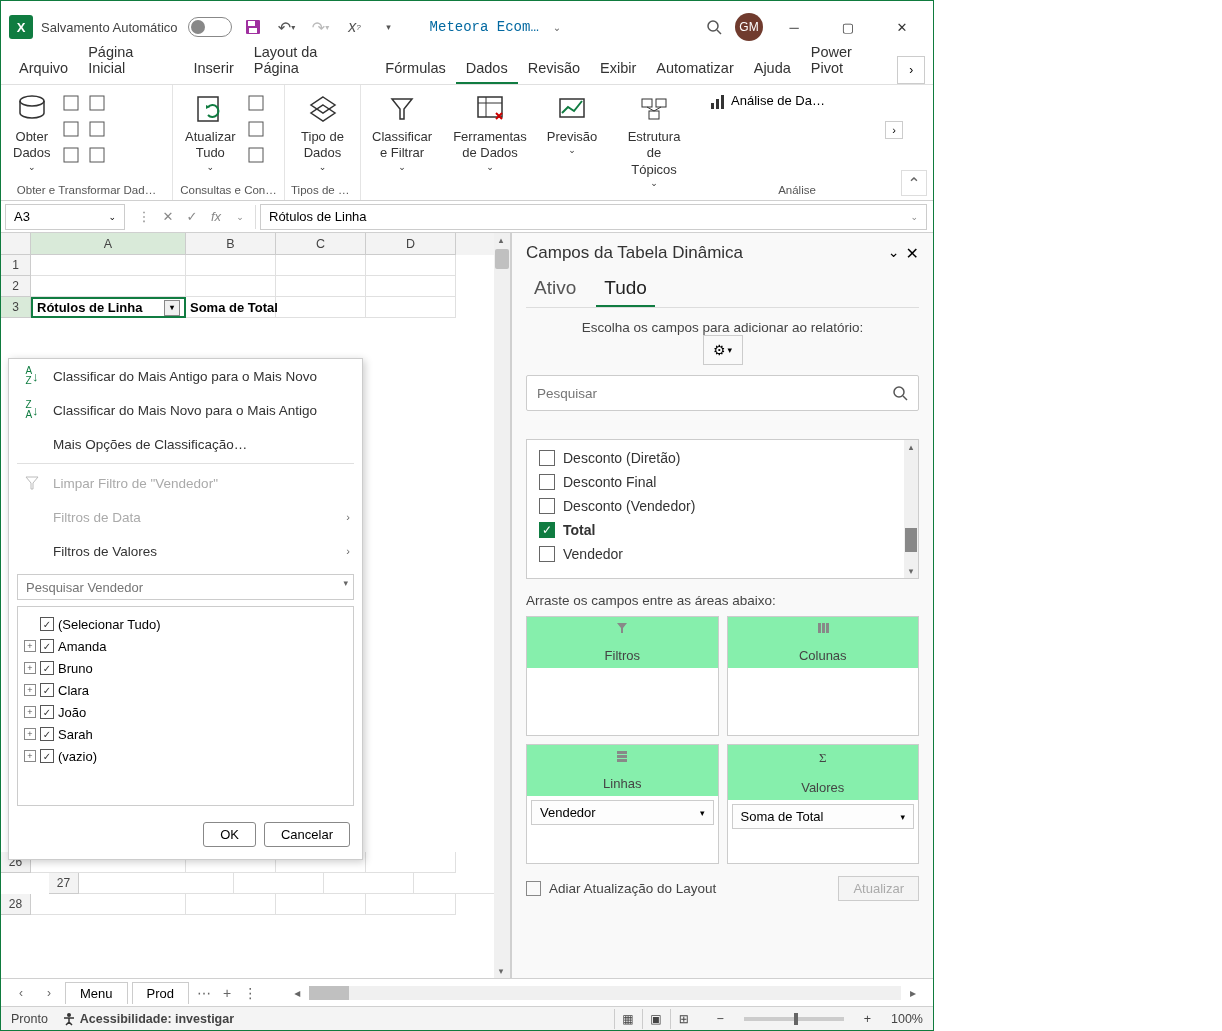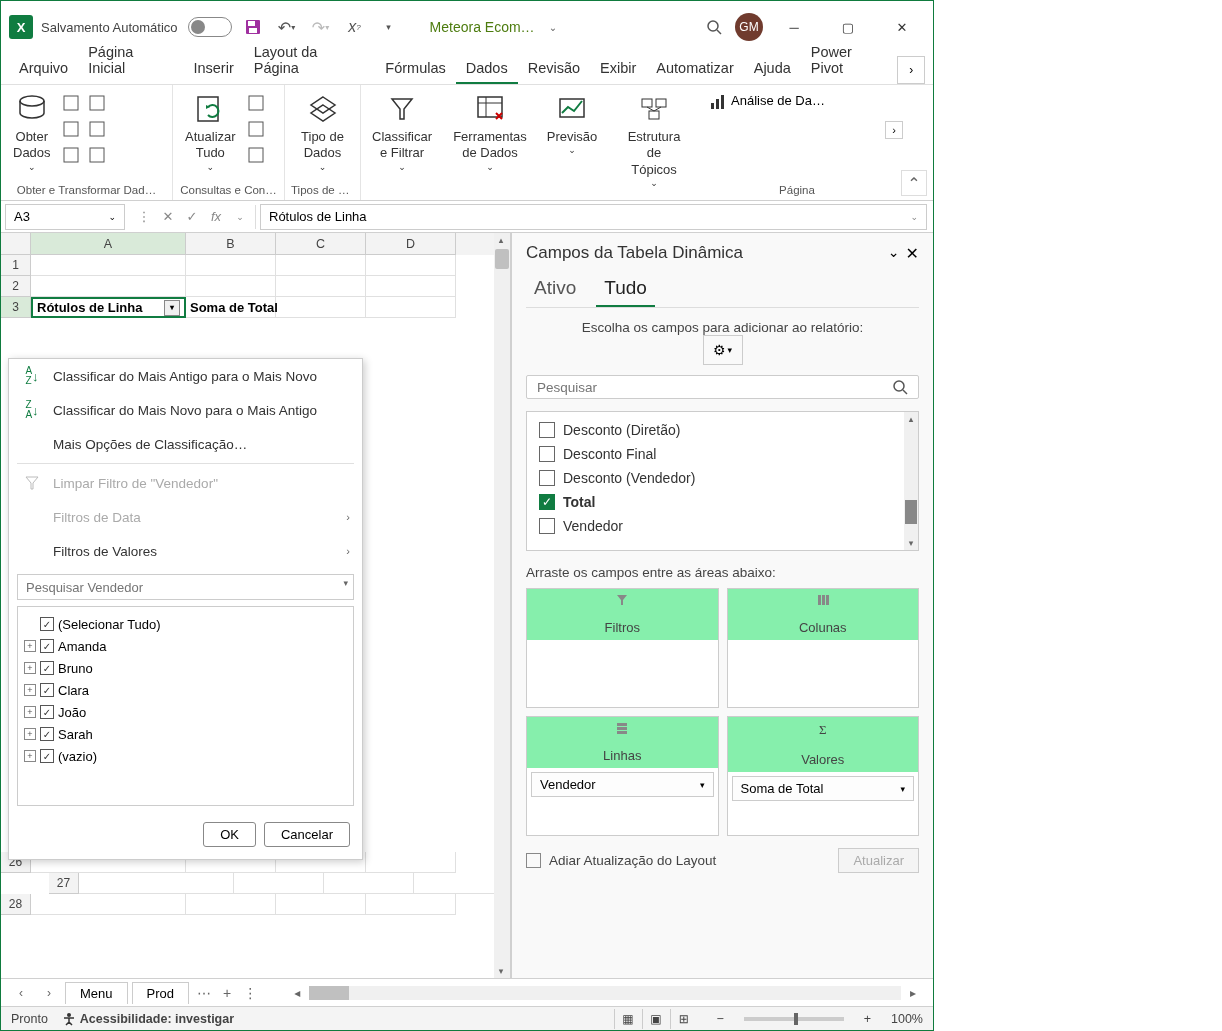--- a/index.html
+++ b/index.html
@@ -7,21 +7,21 @@
 .app-window { width: 934px; height: 1031px; border: 1px solid #0f7b3e; position: relative; background: #fff; }
 
 
 .titlebar { height: 52px; display: flex; align-items: center; padding: 0 8px; gap: 8px; }
 .excel-icon { width: 24px; height: 24px; background: #107c41; border-radius: 3px; display: flex; align-items: center; justify-content: center; color: #fff; font-weight: bold; font-size: 13px; }
 .autosave { display: flex; align-items: center; gap: 10px; font-size: 13px; color: #444; }
 .toggle { width: 44px; height: 20px; background: #fff; border: 1px solid #888; border-radius: 10px; position: relative; }
 .toggle::after { content: ''; position: absolute; left: 2px; top: 2px; width: 14px; height: 14px; background: #888; border-radius: 50%; }
 .qat-btn { width: 26px; height: 26px; display: flex; align-items: center; justify-content: center; color: #555; cursor: pointer; }
 .save-icon { color: #a030a0; }
-.doc-name { font-size: 14px; color: #4d7c0f; flex: 0 0 auto; margin-left: 20px; }
+.doc-name { font-size: 14px; color: #0369a1; flex: 0 0 auto; margin-left: 20px; font-family: Liberation Mono, monospace; }
 .dropdown-chevron { font-size: 10px; color: #666; margin-left: 6px; }
 .spacer { flex: 1; }
 .avatar { width: 28px; height: 28px; border-radius: 50%; background: #703b2e; color: #fff; display: flex; align-items: center; justify-content: center; font-size: 12px; }
 .win-btn { width: 46px; height: 30px; display: flex; align-items: center; justify-content: center; font-size: 13px; color: #333; }
 
 
 .ribbon-tabs { display: flex; padding: 0 8px; border-bottom: 1px solid #e0e0e0; height: 32px; align-items: flex-end; }
 .ribbon-tab { padding: 6px 10px; font-size: 14.5px; color: #333; cursor: pointer; border-bottom: 2px solid transparent; }
 .ribbon-tab.active { border-bottom: 2px solid #107c41; }
 .ribbon-overflow { margin-left: auto; width: 28px; height: 28px; border: 1px solid #ccc; display: flex; align-items: center; justify-content: center; font-size: 12px; }
@@ -93,21 +93,21 @@
 .pivot-pane { flex: 1; background: #f9f9f9; padding: 10px 14px; display: flex; flex-direction: column; border-left: 1px solid #d0d0d0; }
 .pivot-header { display: flex; align-items: center; justify-content: space-between; margin-bottom: 8px; }
 .pivot-title { font-size: 17px; color: #333; }
 .pivot-header-btns { display: flex; gap: 6px; }
 .pivot-tabs { display: flex; gap: 12px; border-bottom: 1px solid #ddd; margin-bottom: 12px; }
 .pivot-tab { padding: 6px 8px; font-size: 19px; color: #555; cursor: pointer; border-bottom: 2px solid transparent; }
 .pivot-tab.active { border-bottom: 2px solid #107c41; color: #222; }
 .pivot-row { display: flex; align-items: center; justify-content: space-between; margin-bottom: 10px; flex-direction: column; }
 .pivot-label { font-size: 13.5px; color: #444; }
 .gear-btn { width: 40px; height: 30px; border: 1px solid #ccc; display: flex; align-items: center; justify-content: center; gap: 2px; font-size: 14px; }
-.pivot-search { height: 24px; border: 1px solid #ccc; border-radius: 2px; display: flex; align-items: center; padding: 0 10px; background: #fff; margin-bottom: 12px; }
+.pivot-search { height: 36px; border: 1px solid #ccc; border-radius: 2px; display: flex; align-items: center; padding: 0 10px; background: #fff; margin-bottom: 28px; }
 .pivot-search input { flex: 1; border: none; outline: none; font-size: 13.5px; background: transparent; }
 .fields-list { border: 1px solid #ccc; background: #fff; height: 140px; overflow-y: auto; padding: 6px 4px; position: relative; }
 .field-item { display: flex; align-items: center; gap: 8px; padding: 4px 8px; font-size: 14px; color: #333; }
 .field-chk { width: 16px; height: 16px; border: 1.5px solid #666; display: flex; align-items: center; justify-content: center; }
 .field-chk.checked { background: #107c41; border-color: #107c41; }
 .field-chk.checked::after { content: '✓'; color: #fff; font-size: 12px; }
 .fields-scrollbar { position: absolute; right: 0; top: 0; width: 14px; height: 100%; background: #f0f0f0; }
 .fields-thumb { position: absolute; width: 12px; height: 24px; background: #888; top: 88px; left: 1px; }
 .drag-label { font-size: 13.5px; color: #444; margin: 14px 0 8px; }
 .areas-grid { display: grid; grid-template-columns: 1fr 1fr; grid-template-rows: 120px 120px; gap: 8px; }
@@ -360,21 +360,21 @@
     <div class="ribbon-group" style="flex:1;border-right:none;position:relative">
       <div style="display:flex;align-items:flex-start;padding:4px 2px;gap:4px">
         <svg width="18" height="18" viewBox="0 0 18 18">
             <rect x="2" y="10" width="3" height="6" fill="#333"></rect>
             <rect x="7" y="6" width="3" height="10" fill="#333"></rect>
             <rect x="12" y="2" width="3" height="14" fill="#333"></rect>
           </svg>
         <span style="font-size:13px">Análise de Da…</span>
       </div>
       <div style="position:absolute;right:30px;top:36px;border:1px solid #ccc;padding:2px 6px;font-size:11px">›</div>
-      <div class="ribbon-group-label" style="margin-right:40px">Página</div>
+      <div class="ribbon-group-label" style="margin-right:40px">Análise</div>
     </div>
 
     <div class="ribbon-collapse">⌃</div>
   </div>
 
   <div class="formula-bar">
     <div class="namebox">
       <span>A3</span>
       <span style="font-size:9px">⌄</span>
     </div>

